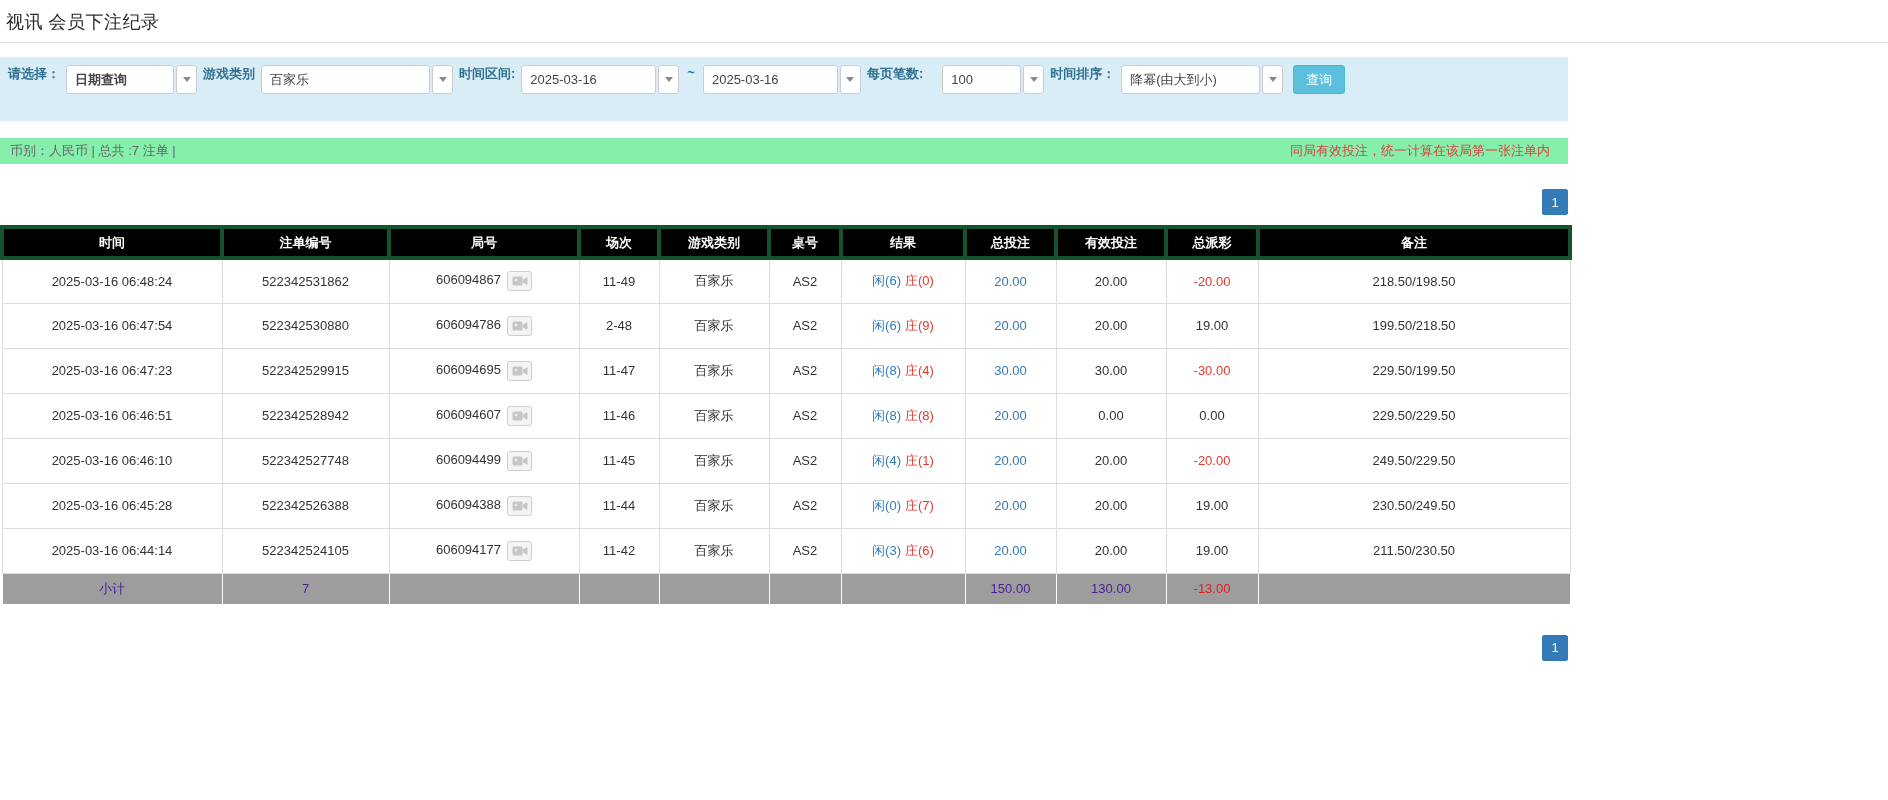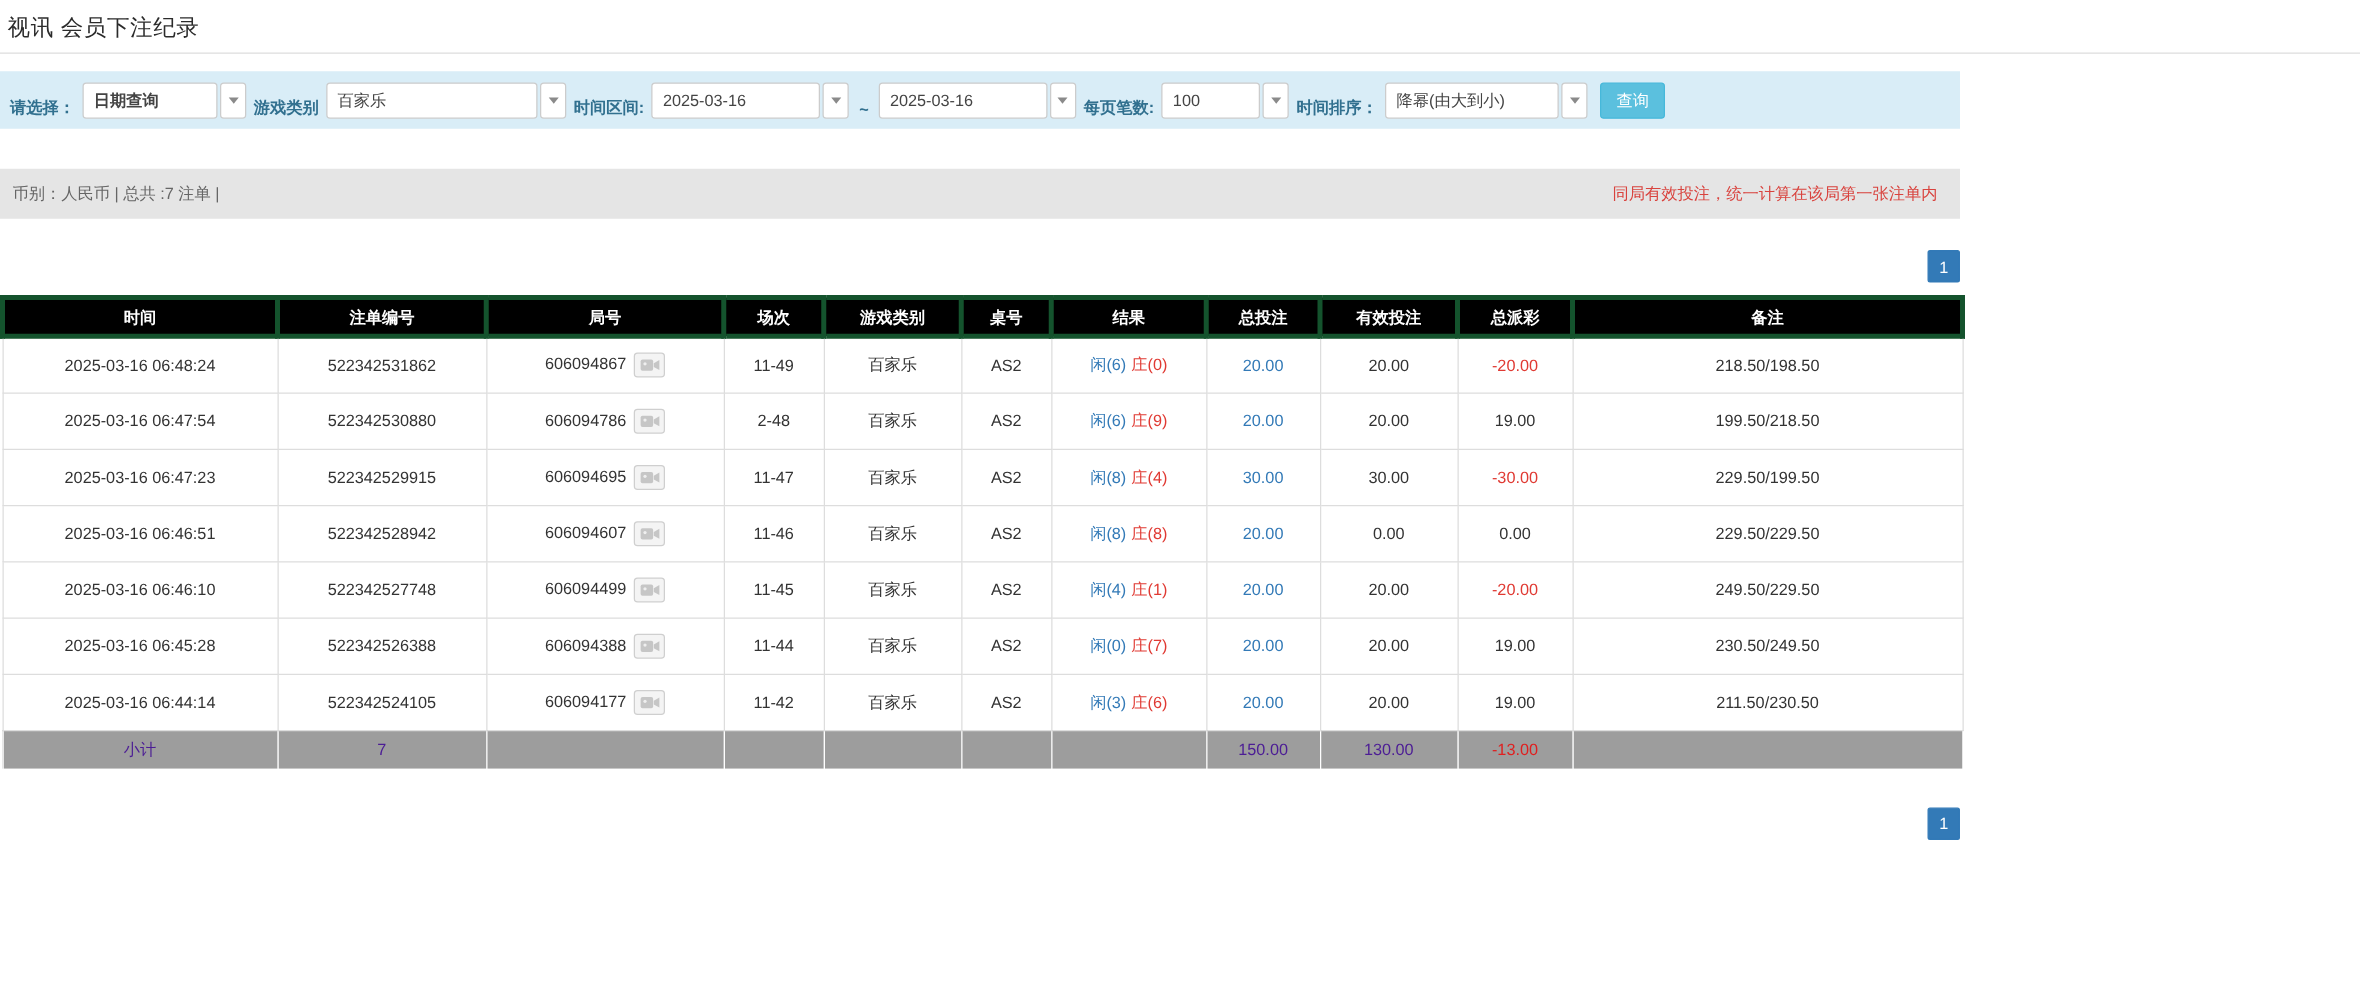--- a/index.html
+++ b/index.html
@@ -13,56 +13,56 @@
   .page-header { padding: 10px 6px 8px 6px; border-bottom: 1px solid #ddd; }
   .page-header h1 { font-size: 18px; font-weight: 400; color: #2b2b2b; letter-spacing: 0.5px; }
 
   .content { width: 1568px; }
 
   
   .filter-bar {
     margin-top: 14px;
     background: #d9edf7;
     padding: 8px 8px;
-    display: flex; align-items: flex-end; gap: 6px;
-    height: 46px;
+    display: flex; align-items: flex-start; gap: 6px;
+    height: 64px;
   }
   .flabel { color: #31708f; font-weight: bold; white-space: nowrap; }
   .combo { display: inline-flex; align-items: stretch; gap: 2px; height: 29px; }
   .combo-text {
     background: #fff; border: 1px solid #ccc; border-radius: 3px;
     display: flex; align-items: center; padding: 0 8px;
     flex: 1 1 auto; color: #444; overflow: hidden; white-space: nowrap;
   }
   .combo-btn {
     width: 21px; background: #fff; border: 1px solid #ccc; border-radius: 3px;
     display: flex; align-items: center; justify-content: center; flex: 0 0 auto;
     cursor: pointer;
   }
   .caret { width: 0; height: 0; border-left: 4px solid transparent; border-right: 4px solid transparent; border-top: 5px solid #8a8a8a; }
   .w-query { width: 131px; font-weight: bold; }
   .w-game  { width: 192px; }
   .w-date  { width: 158px; }
-  .w-size  { width: 102px; }
+  .w-size  { width: 102px; margin-left: 13px; }
   .w-sort  { width: 162px; }
   .tilde { color: #31708f; font-weight: bold; padding: 0 2px; }
   .btn-search {
     height: 29px; padding: 0 12px; margin-left: 4px;
     background: #5bc0de; border: 1px solid #46b8da; border-radius: 3px;
     color: #fff; font-size: 13px; cursor: pointer;
     font-family: Liberation Mono, monospace;
   }
 
   
   .summary-bar {
-    margin-top: 32px;
-    background: #e5e5e5;
+    margin-top: 17px;
+    background: #86efac;
     padding: 11px 10px;
     display: flex; align-items: center; justify-content: space-between;
-    height: 40px;
+    height: 26px;
   }
   .summary-left { color: #666; }
   .summary-right { color: #d9433e; padding-right: 8px; }
 
   
   .pager { display: flex; justify-content: flex-end; }
   .pager.top { margin: 25px 0 10px 0; }
   .pager.bottom { margin: 30px 0 0 0; }
   .page-btn {
     min-width: 26px; height: 26px; padding: 0 8px;

